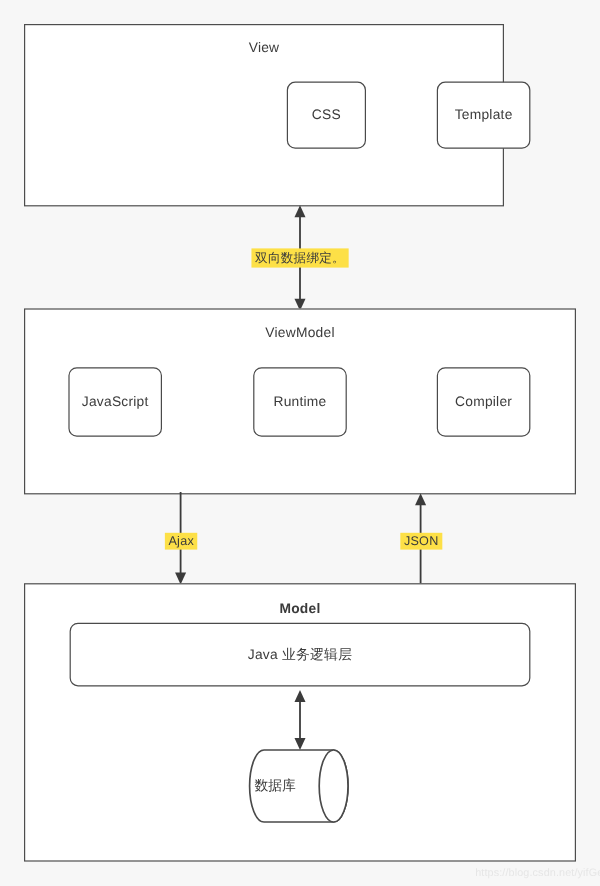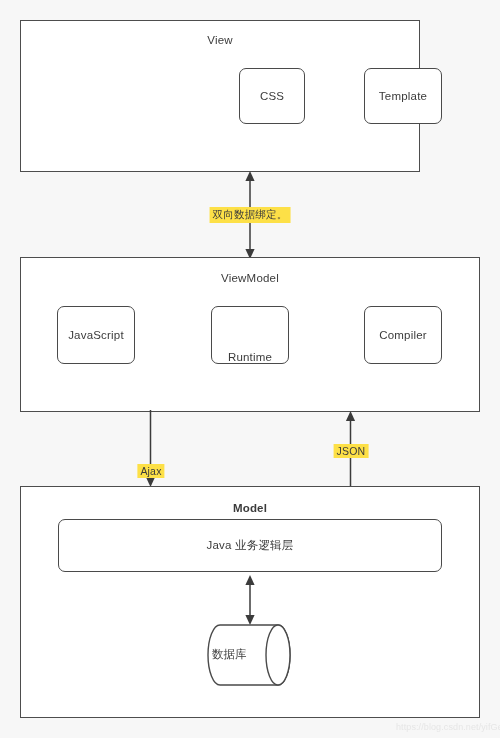--- a/index.html
+++ b/index.html
@@ -132,32 +132,32 @@
   </svg>
   <div class="edge-label" style="left:250px; top:215px;">双向数据绑定。</div>
 
   <div class="layer" style="left:20px; top:257px; width:460px; height:155px;">
     <div class="layer-title" style="top:14px;">ViewModel</div>
   </div>
 
   <div class="node" style="left:57px; top:306px; width:78px; height:58px;">
     <span>JavaScript</span>
   </div>
-  <div class="node" style="left:211px; top:306px; width:78px; height:58px;align-items:flex-end;">
+  <div class="node" style="left:211px; top:306px; width:78px; height:58px;">
     <span>Runtime</span>
   </div>
   <div class="node" style="left:364px; top:306px; width:78px; height:58px;">
     <span>Compiler</span>
   </div>
 
   <svg class="arrow-svg" style="left:143px; top:410px; width:16px; height:78px;" viewBox="0 0 16 78">
     <line class="arrow-line" x1="7.5" y1="0" x2="7.5" y2="69"></line>
     <polygon class="arrow-head" points="7.5,77 2.9,67 12.1,67"></polygon>
   </svg>
-  <div class="edge-label" style="left:151px; top:451px;margin-top:20px;">Ajax</div>
+  <div class="edge-label" style="left:151px; top:451px;">Ajax</div>
 
   <svg class="arrow-svg" style="left:343px; top:410px; width:16px; height:78px;" viewBox="0 0 16 78">
     <line class="arrow-line" x1="7.5" y1="9" x2="7.5" y2="78"></line>
     <polygon class="arrow-head" points="7.5,1 2.9,11 12.1,11"></polygon>
   </svg>
   <div class="edge-label" style="left:351px; top:451px;">JSON</div>
 
   <div class="layer" style="left:20px; top:486px; width:460px; height:232px;">
     <div class="layer-title" style="top:15px;font-weight:bold;">Model</div>
   </div>

